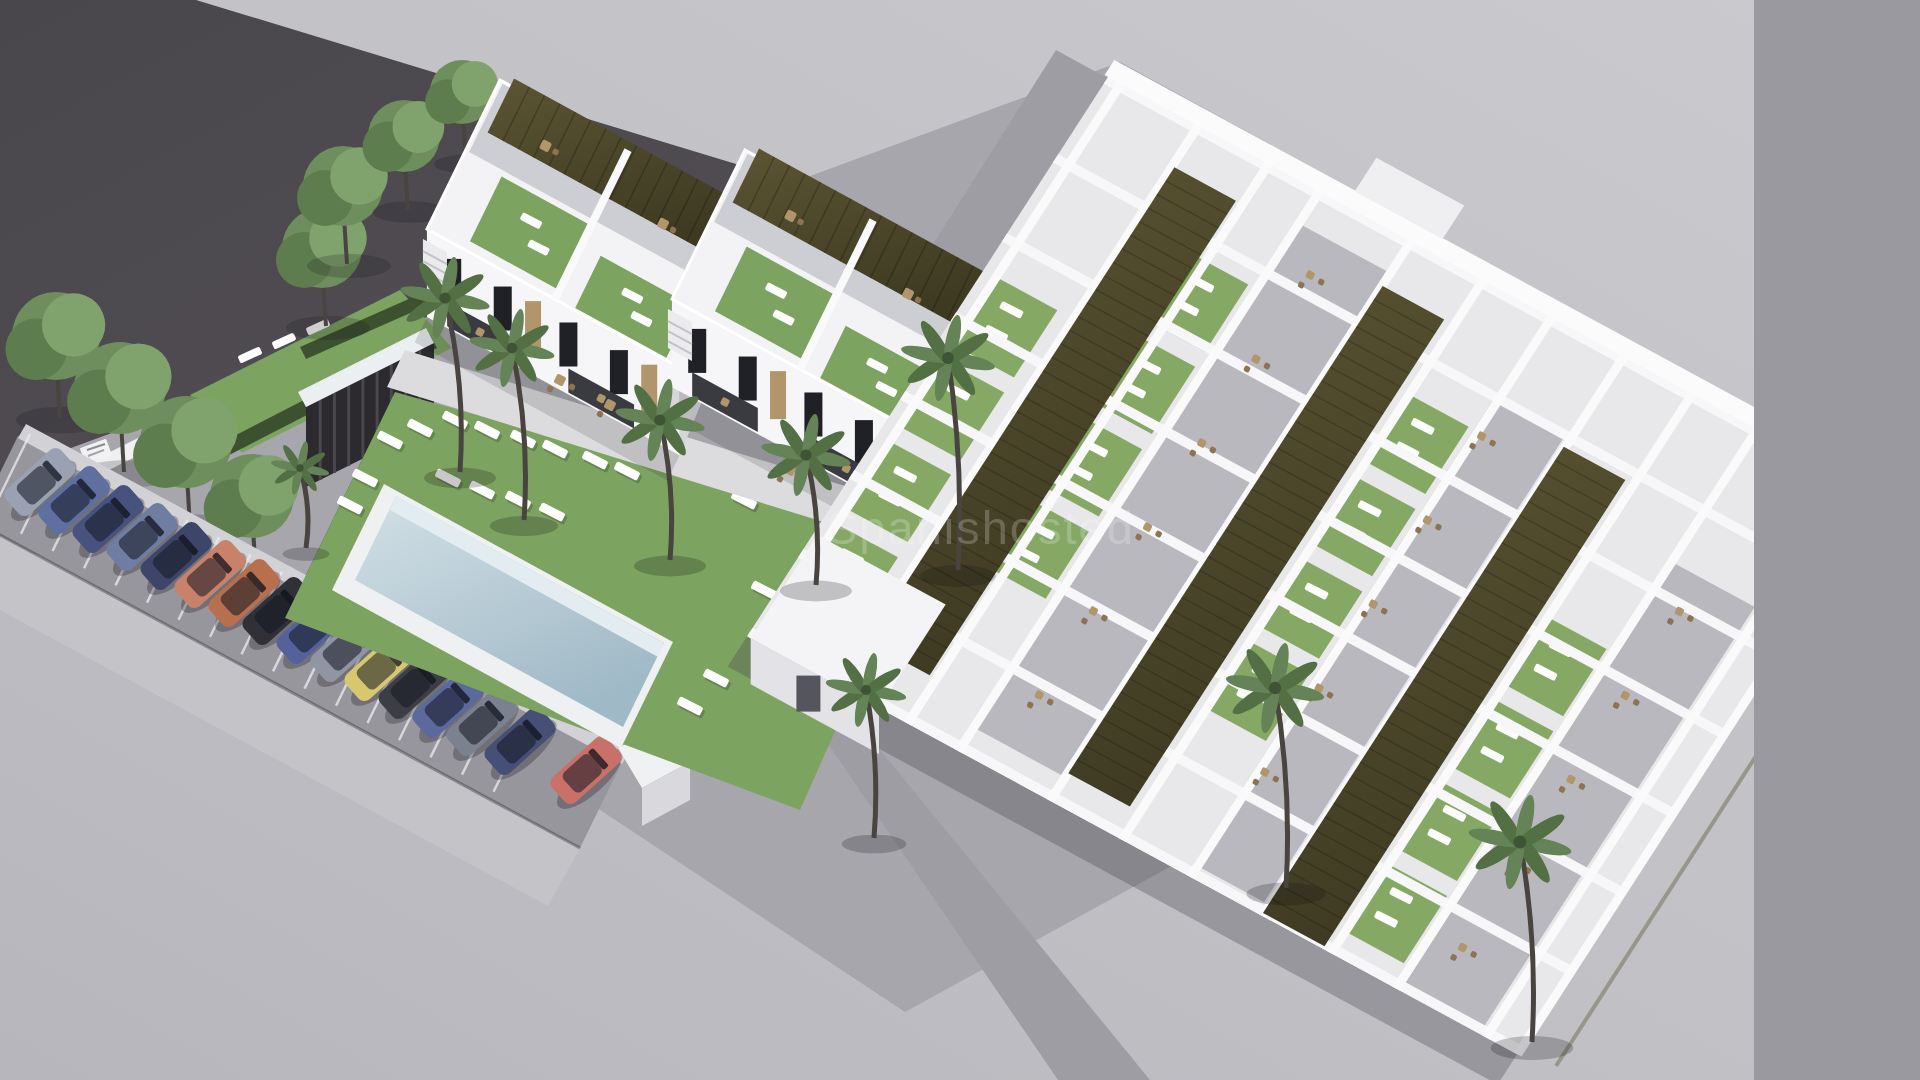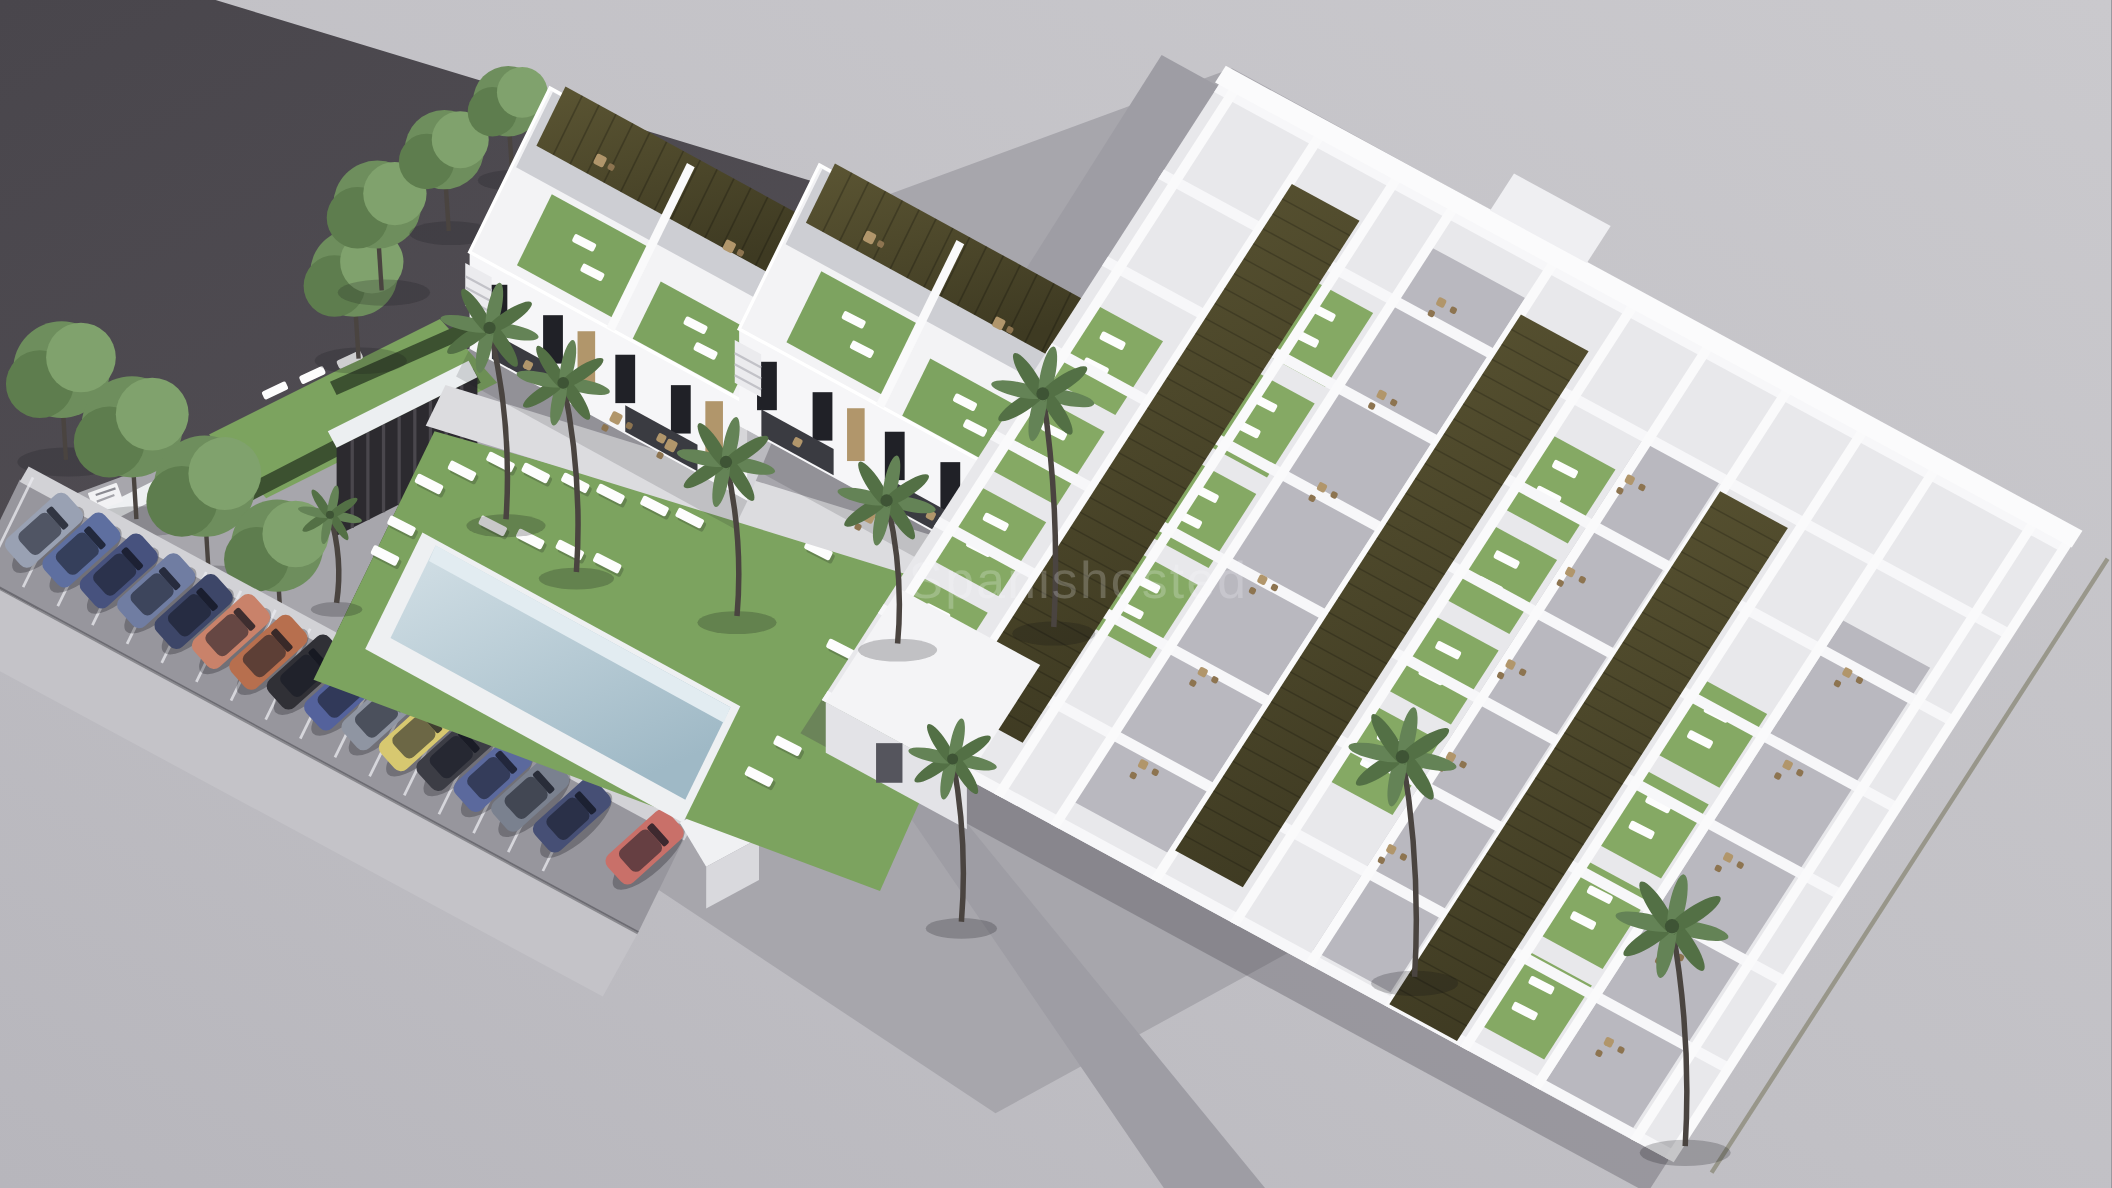--- a/index.html
+++ b/index.html
@@ -1,16 +1,16 @@
 <!DOCTYPE html>
 <html><head>
 <meta charset="utf-8">
 <style>
   html,body{margin:0;padding:0;background:#9a999f;}
-  #stage{position:relative;width:1919px;height:1080px;overflow:hidden;
+  #stage{position:relative;width:1754px;height:1080px;overflow:hidden;
          font-family:"Liberation Sans", sans-serif;}
   #scene-svg{position:absolute;left:0;top:0;}
   #watermark{position:absolute;left:826px;top:500px;width:320px;
              font-size:47px;font-weight:400;letter-spacing:2px;
              color:rgba(252,252,254,0.22);user-select:none;pointer-events:none;}
 </style>
 </head>
 <body>
 
 <div id="stage">

